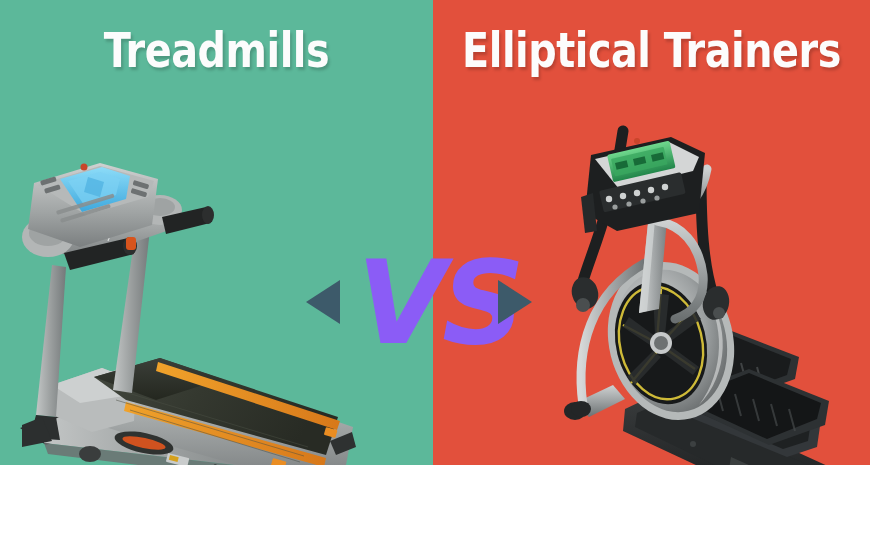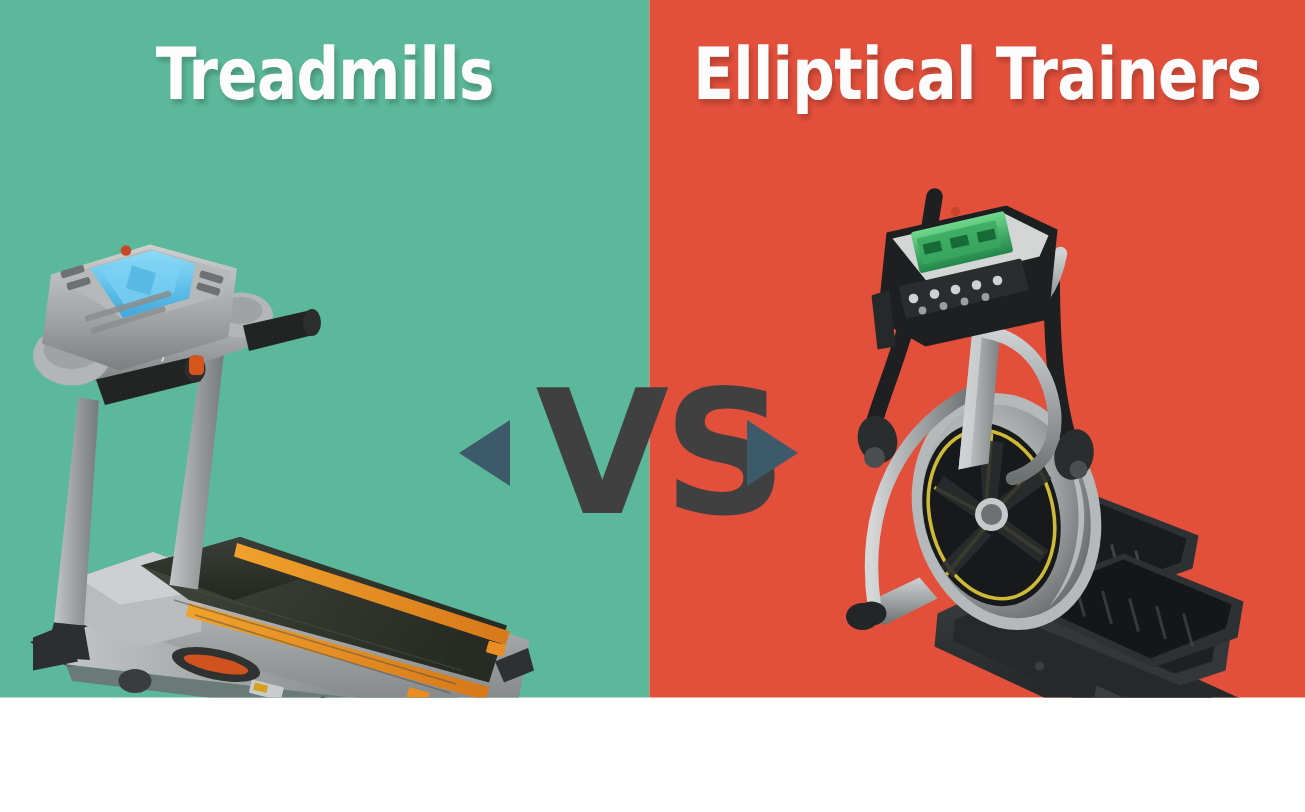--- a/index.html
+++ b/index.html
@@ -26,26 +26,27 @@
     transform:scaleX(0.92);
     transform-origin:center top;
   }
   #title-left{left:0;width:433px;text-align:center;}
   #title-right{left:433px;width:437px;text-align:center;}
 
   
   #vs-group{position:absolute;left:302px;top:255px;width:250px;height:95px;}
   #vs-text{
     position:absolute;left:55px;top:-14px;width:140px;text-align:center;
-    color:#404040;
+    color:#8b5cf6;
     font-family:"DejaVu Sans","Liberation Sans",sans-serif;
     font-weight:bold;
     font-size:115px;
     line-height:125px;
     letter-spacing:-4px;
+    font-style:italic;
   }
   .tri{position:absolute;top:25px;width:0;height:0;
        border-top:22px solid transparent;border-bottom:22px solid transparent;}
   #tri-left{left:4px;border-right:34px solid #3d5a6a;}
   #tri-right{left:196px;border-left:34px solid #3d5a6a;}
 
   
   .art{position:absolute;}
   #treadmill-art{left:8px;top:155px;width:350px;height:345px;}
   #elliptical-art{left:553px;top:113px;width:315px;height:405px;}

